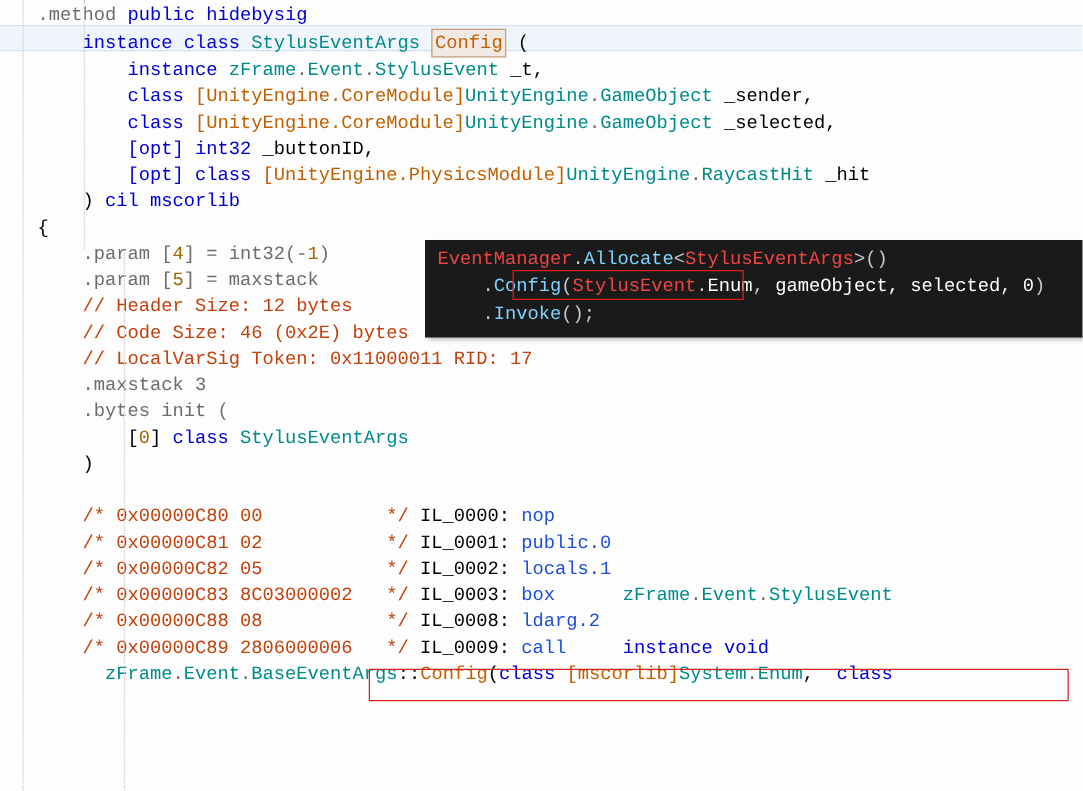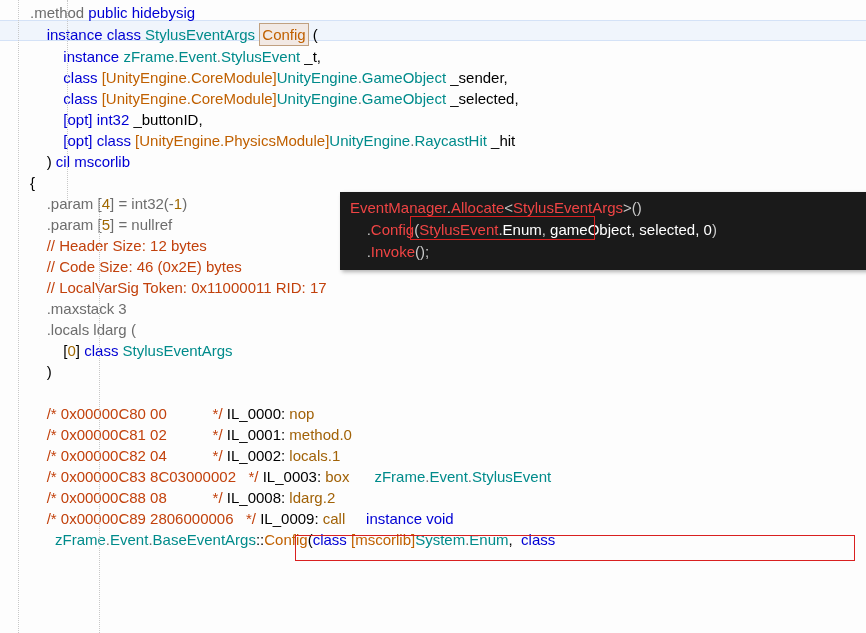--- a/index.html
+++ b/index.html
@@ -58,28 +58,28 @@
       background: #d4e2f7;
     }
     .line-highlight::after {
       content: "";
       position: absolute;
       left: 0; bottom: 0; width: 100%; height: 1px;
       background: #d4e2f7;
     }
     .kwd { color: #0000d4; }
     .type { color: #008b8b; }
-    .opcode { color: #a16207; }
+    .opcode { color: #1d4ed8; }
     .comment { color: #c2410c; }
     .grey { color: #6d6d6d; }
     .num { color: #a06800; }
     .orange { color: #c06000; }
     .white { color: #fff; }
     .cyan { color: #ef4444; }
-    .yellow { color: #ef4444; }
+    .yellow { color: #7dd3fc; }
     
     .config-box {
       background: #f2e9e4;
       border: 1px solid #c0a080;
       display: inline-block;
       padding: 0 2px;
     }
     
     .tooltip {
       position: absolute;
@@ -114,21 +114,21 @@
       height: 24px;
       z-index: 11;
     }
     .red-path {
       position: absolute;
       z-index: 9;
       pointer-events: none;
     }
     pre {
       margin: 0;
-      font-family: Liberation Sans, sans-serif;
+      font-family: Liberation Mono, monospace;
     }
   </style>
 </head>
 <body>
 
 <div class="dotted-border"></div>
 <div class="dotted-border2"></div>
 <div class="dotted-border3"></div>
 
 <div class="line-highlight"></div>
@@ -137,32 +137,32 @@
 <pre><span class="grey">.method</span><span class="kwd"> public hidebysig</span>
 <span class="kwd">    instance </span><span class="kwd">class</span><span class="type"> StylusEventArgs</span> <span class="config-box"><span class="orange">Config</span></span><span> (
 </span><span class="kwd">        instance </span><span class="type">zFrame</span><span class="grey">.</span><span class="type">Event</span><span class="grey">.</span><span class="type">StylusEvent</span><span> _t,</span>
 <span class="kwd">        class </span><span class="orange">[UnityEngine.CoreModule]</span><span class="type">UnityEngine</span><span class="grey">.</span><span class="type">GameObject</span><span> _sender,</span>
 <span class="kwd">        class </span><span class="orange">[UnityEngine.CoreModule]</span><span class="type">UnityEngine</span><span class="grey">.</span><span class="type">GameObject</span><span> _selected,</span>
 <span class="kwd">        [opt] </span><span class="kwd">int32</span><span> _buttonID,</span>
 <span class="kwd">        [opt] </span><span class="kwd">class </span><span class="orange">[UnityEngine.PhysicsModule]</span><span class="type">UnityEngine</span><span class="grey">.</span><span class="type">RaycastHit</span><span> _hit</span>
 <span>    ) </span><span class="kwd">cil mscorlib</span>
 <span>{</span>
 <span class="grey">    .param [</span><span class="num">4</span><span class="grey">] = int32(-</span><span class="num">1</span><span class="grey">)</span>
-<span class="grey">    .param [</span><span class="num">5</span><span class="grey">] = nullref</span>
+<span class="grey">    .param [</span><span class="num">5</span><span class="grey">] = maxstack</span>
 <span class="comment">    // Header Size: 12 bytes</span>
 <span class="comment">    // Code Size: 46 (0x2E) bytes</span>
 <span class="comment">    // LocalVarSig Token: 0x11000011 RID: 17</span>
 <span class="grey">    .maxstack 3</span>
-<span class="grey">    .locals ldarg (</span>
+<span class="grey">    .bytes init (</span>
 <span>        [</span><span class="num">0</span><span>] </span><span class="kwd">class</span><span class="type"> StylusEventArgs</span>
 <span>    )</span>
 
 <span class="comment">    /* 0x00000C80 00           */</span><span> IL_0000: </span><span class="opcode">nop</span>
-<span class="comment">    /* 0x00000C81 02           */</span><span> IL_0001: </span><span class="opcode">method.0</span>
-<span class="comment">    /* 0x00000C82 04           */</span><span> IL_0002: </span><span class="opcode">locals.1</span>
+<span class="comment">    /* 0x00000C81 02           */</span><span> IL_0001: </span><span class="opcode">public.0</span>
+<span class="comment">    /* 0x00000C82 05           */</span><span> IL_0002: </span><span class="opcode">locals.1</span>
 <span class="comment">    /* 0x00000C83 8C03000002   */</span><span> IL_0003: </span><span class="opcode">box</span><span>      </span><span class="type">zFrame</span><span class="grey">.</span><span class="type">Event</span><span class="grey">.</span><span class="type">StylusEvent</span>
 <span class="comment">    /* 0x00000C88 08           */</span><span> IL_0008: </span><span class="opcode">ldarg.2</span>
 <span class="comment">    /* 0x00000C89 2806000006   */</span><span> IL_0009: </span><span class="opcode">call</span><span>     </span><span class="kwd">instance</span><span> </span><span class="kwd">void</span>
 <span class="type">      zFrame</span><span class="grey">.</span><span class="type">Event</span><span class="grey">.</span><span class="type">BaseEventArgs</span><span>::</span><span class="orange">Config</span><span>(</span><span class="kwd">class</span><span class="orange"> [mscorlib]</span><span class="type">System</span><span class="grey">.</span><span class="type">Enum</span><span>,  </span><span class="kwd">class</span></pre>
 </div>
 
 <div class="tooltip">
 <pre><span class="cyan">EventManager</span><span>.</span><span class="yellow">Allocate</span><span>&lt;</span><span class="cyan">StylusEventArgs</span><span>&gt;()</span>
 <span>    .</span><span class="yellow">Config</span><span>(</span><span class="cyan">StylusEvent</span><span>.</span><span class="white">Enum</span><span>,</span><span class="white"> gameObject, selected, 0</span><span>)</span>
 <span>    .</span><span class="yellow">Invoke</span><span>();</span></pre>

